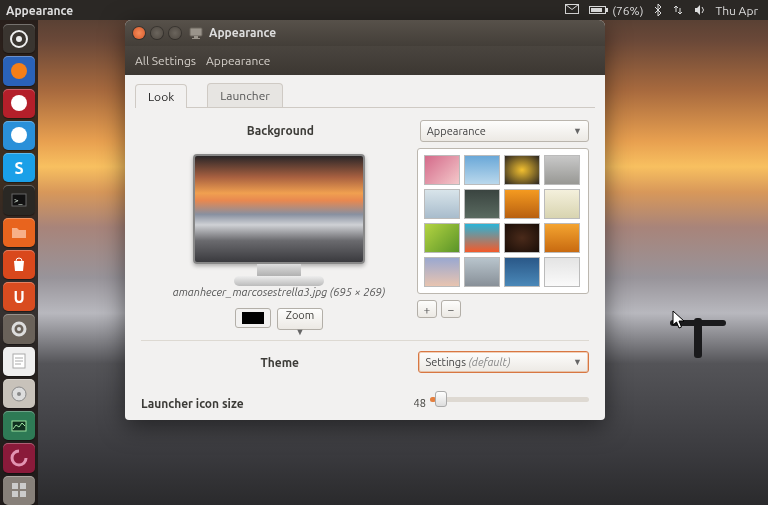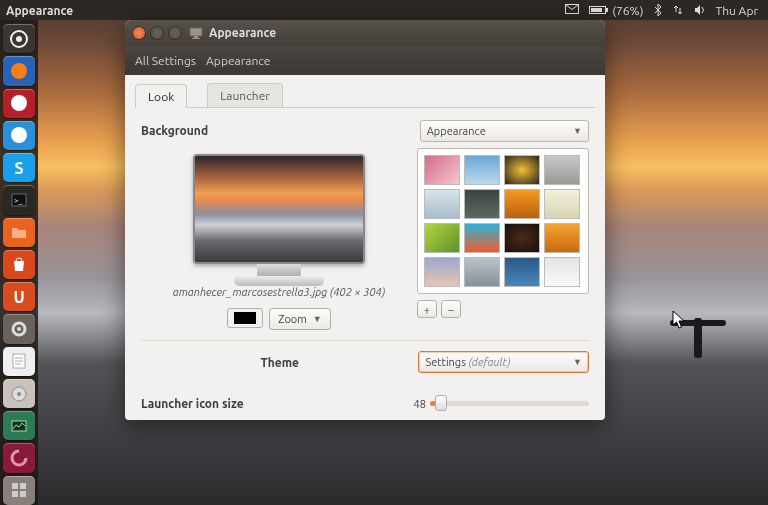--- a/index.html
+++ b/index.html
@@ -64,21 +64,21 @@
   }
   .pathbar a{color:#d5d0ca;}
   .content { flex:1; padding:8px 10px 10px; color:#3c3b37; }
   .tabs { display:flex; gap:20px; border-bottom:1px solid #cfcac4; }
   .tab {
     padding:5px 12px; border:1px solid #cfcac4; border-bottom:none;
     border-radius:4px 4px 0 0; background:#e7e5e2; font-size:12px; color:#555;
   }
   .tab.active { background:#f2f1f0; color:#222; position:relative; top:1px;}
   .section { padding:12px 6px 0; }
-  .row { display:flex; }
+  .row { display:flex;text-align:center; }
   .bglabel { font-weight:bold; width:280px; padding-top:4px;}
   .dropdown {
     width:170px; height:22px; border:1px solid #bab5ad; border-radius:3px;
     background:linear-gradient(#fdfdfc,#ece9e4);
     display:flex; align-items:center; padding:0 6px; font-size:11px; color:#444;
     justify-content:space-between;
   }
   .dropdown.orange{ border:1px solid #d87742; box-shadow:0 0 0 1px rgba(221,119,55,.35) inset;}
   .dd-arrow{ font-size:9px; color:#666;}
   .preview-area { display:flex; margin-top:6px; }
@@ -90,31 +90,31 @@
     width:172px; height:110px; border:2px solid #888; border-radius:4px;
     background:linear-gradient(to bottom,#2a2628 0%,#a86040 20%,#f0a050 35%,#e88850 42%,#8890a0 55%,#cfd1d5 65%,#6a6a6e 80%,#3a3a3e 100%);
     box-shadow:0 2px 4px rgba(0,0,0,.3);
   }
   .stand{ width:44px;height:14px;background:linear-gradient(#ddd,#aaa);margin:0 auto;border-radius:0 0 3px 3px;}
   .base{ width:90px;height:10px;background:linear-gradient(#eee,#bbb);margin:-2px auto 0;border-radius:6px;}
   .caption{ font-style:italic; color:#555; font-size:11px; margin-top:10px;}
   .under-controls{display:flex;gap:6px;justify-content:center;margin-top:10px;}
   .swatch{width:36px;height:20px;border:1px solid #b3afa8;border-radius:3px;display:flex;align-items:center;justify-content:center;}
   .swatch .chip{width:22px;height:12px;background:#000;}
-  .btn{height:22px;border:1px solid #b3afa8;border-radius:3px;background:linear-gradient(#fdfdfc,#ece9e4);display:flex;align-items:center;padding:0 8px;font-size:11px;gap:6px;}
+  .btn{height:22px;border:1px solid #b3afa8;border-radius:3px;background:linear-gradient(#fdfdfc,#ece9e4);display:flex;align-items:center;padding:0 8px;font-size:11px;gap:6px;flex-direction:column;}
   
   .gridwrap{ width:172px; border:1px solid #bcb7af; border-radius:3px; background:#fff; padding:6px; }
   .grid{ display:grid; grid-template-columns:repeat(4,36px); grid-auto-rows:30px; gap:4px;}
   .thumb{background:#ccc; border:1px solid #bbb;}
   .grid-controls{display:flex;gap:4px;margin-top:6px;}
   .sqbtn{width:20px;height:18px;border:1px solid #b3afa8;border-radius:3px;background:linear-gradient(#fdfdfc,#ece9e4);display:flex;align-items:center;justify-content:center;font-size:12px;color:#555;}
   .hr{border:none;border-top:1px solid #ddd9d2;margin:10px 0;}
   .field-row{display:flex;align-items:center;text-align:center;}
   .field-label{width:280px;font-weight:bold;}
-  .slider-row{display:flex;align-items:center;margin-top:24px;}
+  .slider-row{display:flex;margin-top:24px;}
   .slider-label{width:265px;font-weight:bold;}
   .slider-val{width:20px;font-size:11px;text-align:right;margin-right:4px;}
   .slider{flex:1;height:5px;border-radius:3px;background:#ded9d2;position:relative;}
   .slider-fill{position:absolute;height:100%;background:#e57f3e;border-radius:3px;left:0;width:4%;}
   .slider-knob{position:absolute;width:12px;height:16px;background:linear-gradient(#fefefe,#ddd);border:1px solid #aaa;border-radius:3px;top:-6px;left:3%;}
   
   .cursor{position:absolute;left:672px;top:310px;z-index:10;}
 </style>
 </head>
 <body>
@@ -277,21 +277,21 @@
           <span class="dd-arrow">▼</span>
         </div>
       </div>
       <div class="preview-area">
         <div class="monitor-wrap">
           <div class="monitor">
             <div class="screen"></div>
             <div class="stand"></div>
             <div class="base"></div>
           </div>
-          <div class="caption">amanhecer_marcosestrella3.jpg (402 × 304)</div>
+          <div class="caption">amanhecer_marcosestrella3.jpg (695 × 269)</div>
           <div class="under-controls">
             <div class="swatch">
                 <div class="chip"></div>
               </div>
             <div class="btn">
               <span>Zoom</span>
               <span class="dd-arrow">▼</span>
             </div>
           </div>
         </div>

